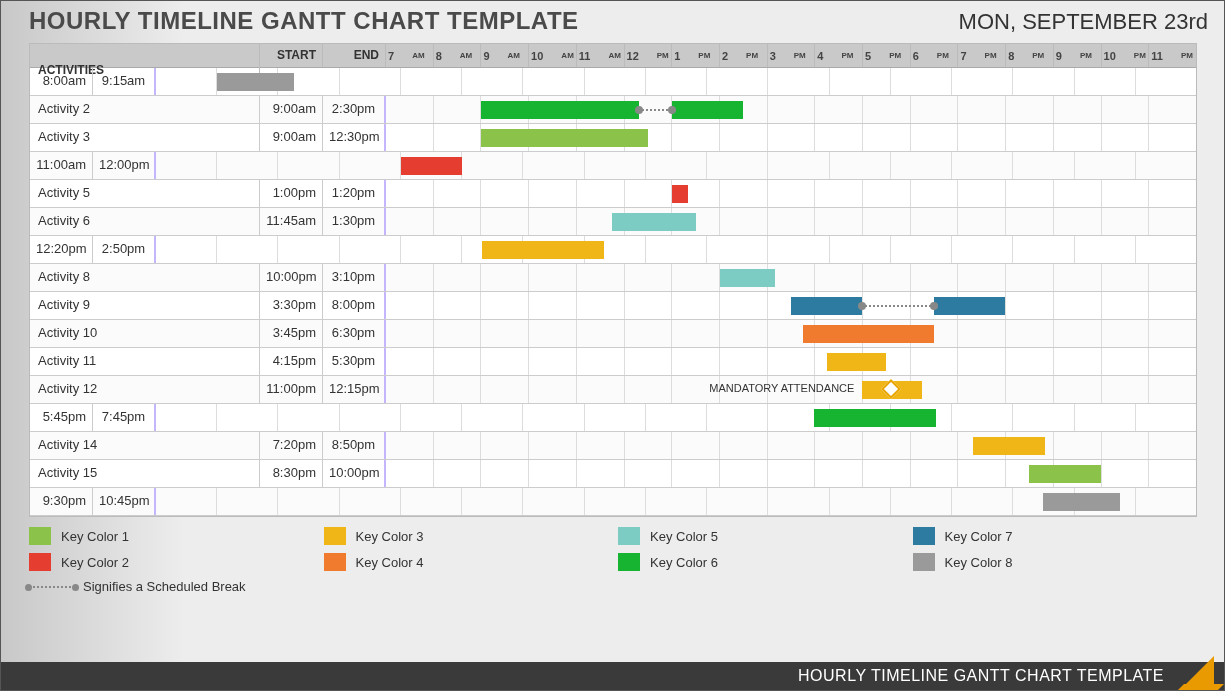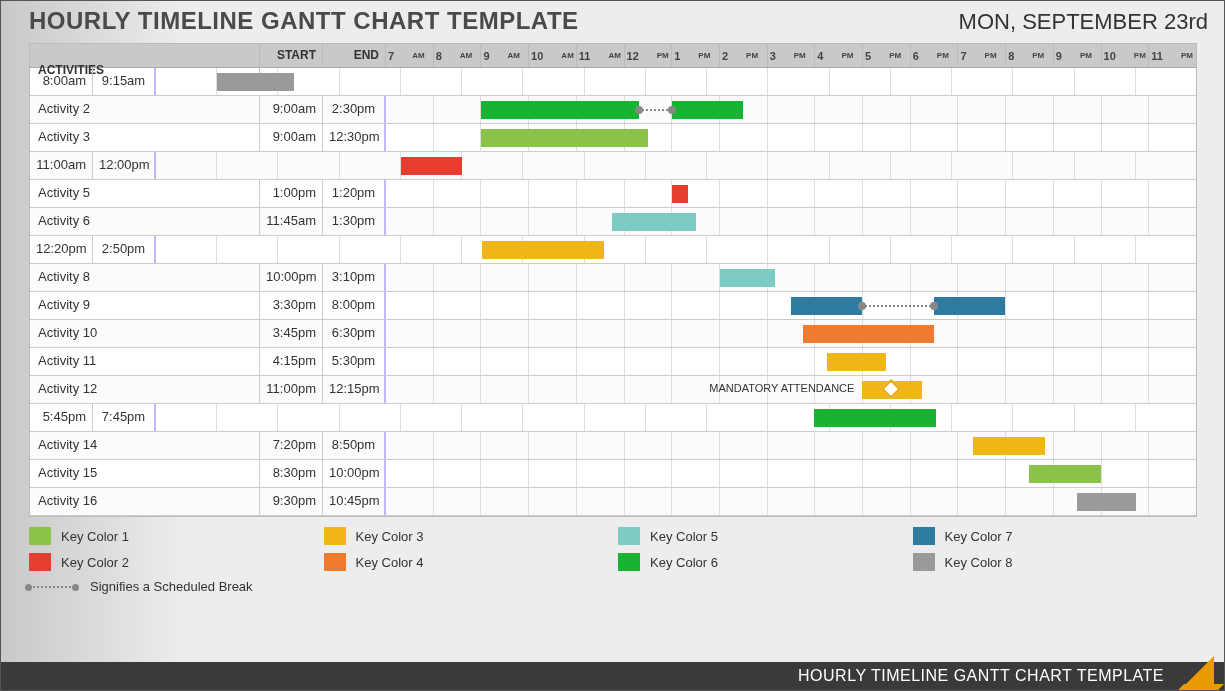--- a/index.html
+++ b/index.html
@@ -142,21 +142,21 @@
     color: #333;
     width: 1168px;
   }
   .legend-item { display: flex; align-items: center; gap: 10px; }
   .swatch { width: 22px; height: 18px; }
   .break-legend {
     margin: 8px 16px 0 28px;
     font-size: 13px;
     display: flex;
     align-items: center;
-    gap: 15px;
+    gap: 8px;
     color: #333;
   }
   .break-legend .bl-line {
     width: 46px; height: 0;
     border-top: 2px dotted #888;
     position: relative;
   }
   .break-legend .bl-line::before,
   .break-legend .bl-line::after {
     content: '';
@@ -640,21 +640,20 @@
               <div class="grid-cell"></div>
               <div class="grid-cell"></div>
               <div class="grid-cell"></div>
               <div class="grid-cell"></div>
               <div class="grid-cell"></div>
             </div>
             <div class="bar" style="left: 79.4118%; width: 8.82353%; background: rgb(139, 194, 74);"></div>
           </div>
         </div>
         <div class="data-row">
-          <div class="cell-activity">Activity 16</div>
           <div class="cell-start">9:30pm</div>
           <div class="cell-end">10:45pm</div>
           <div class="cell-timeline">
             <div class="grid-cells">
               <div class="grid-cell"></div>
               <div class="grid-cell"></div>
               <div class="grid-cell"></div>
               <div class="grid-cell"></div>
               <div class="grid-cell"></div>
               <div class="grid-cell"></div>

